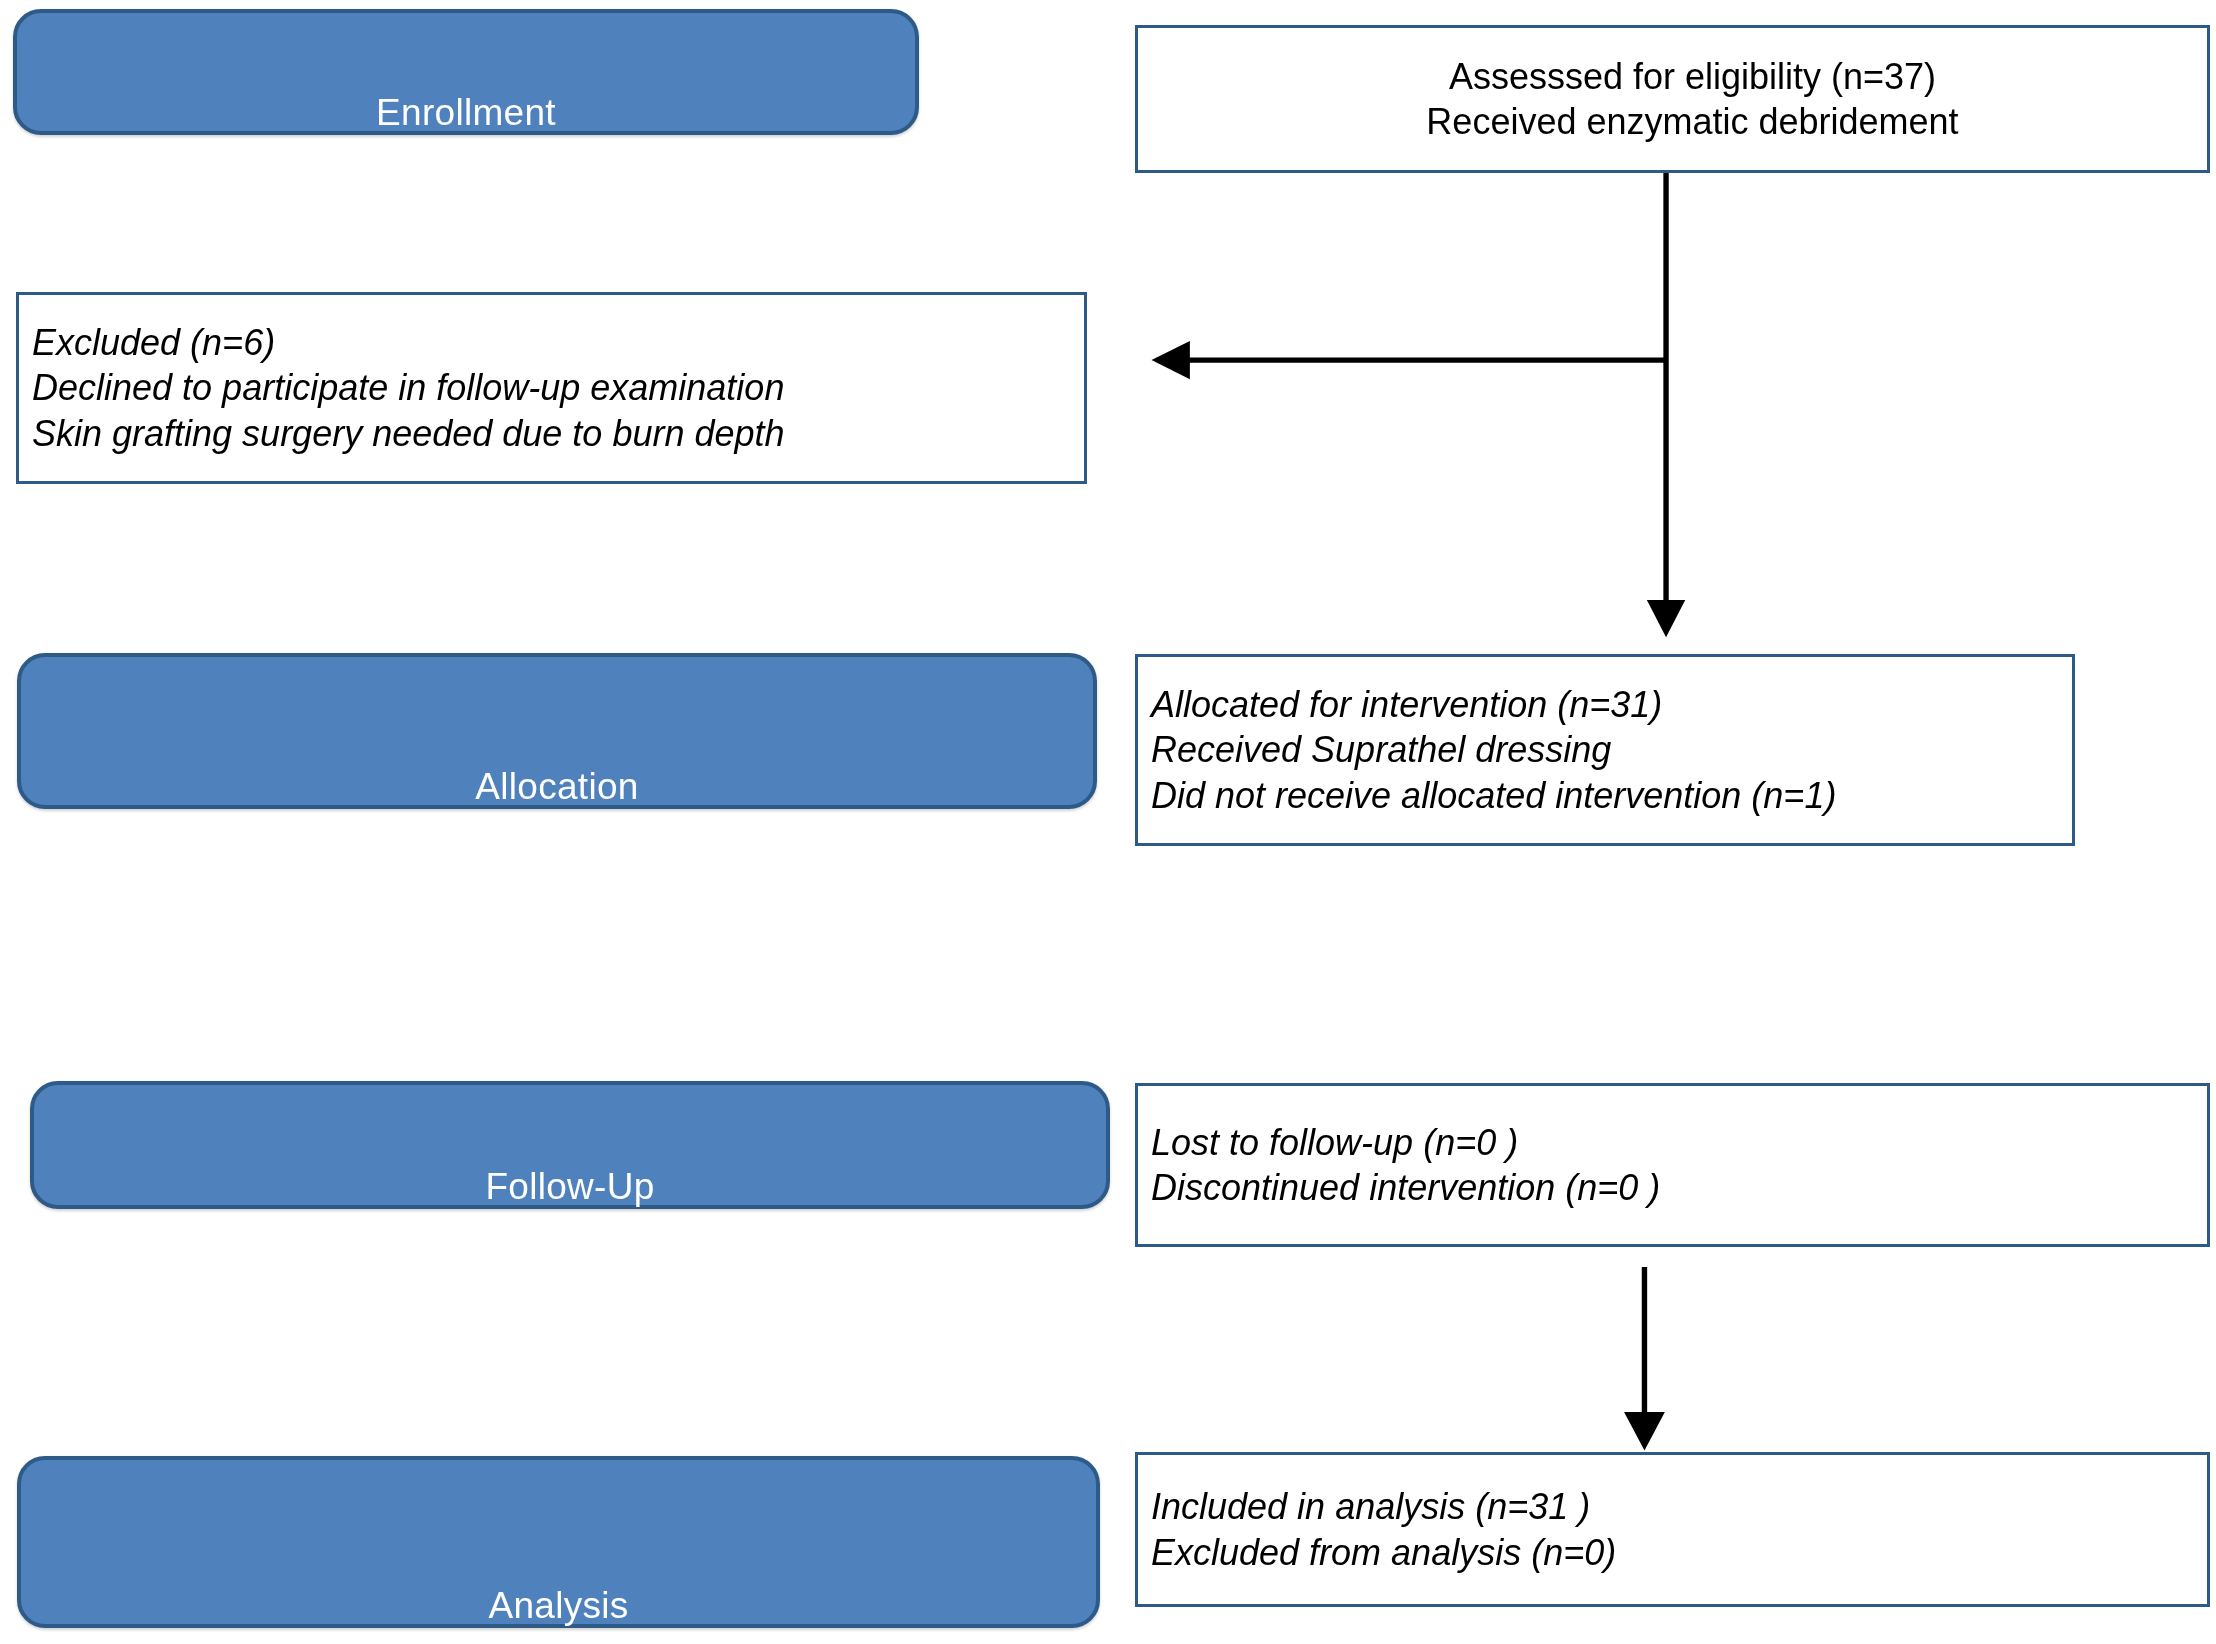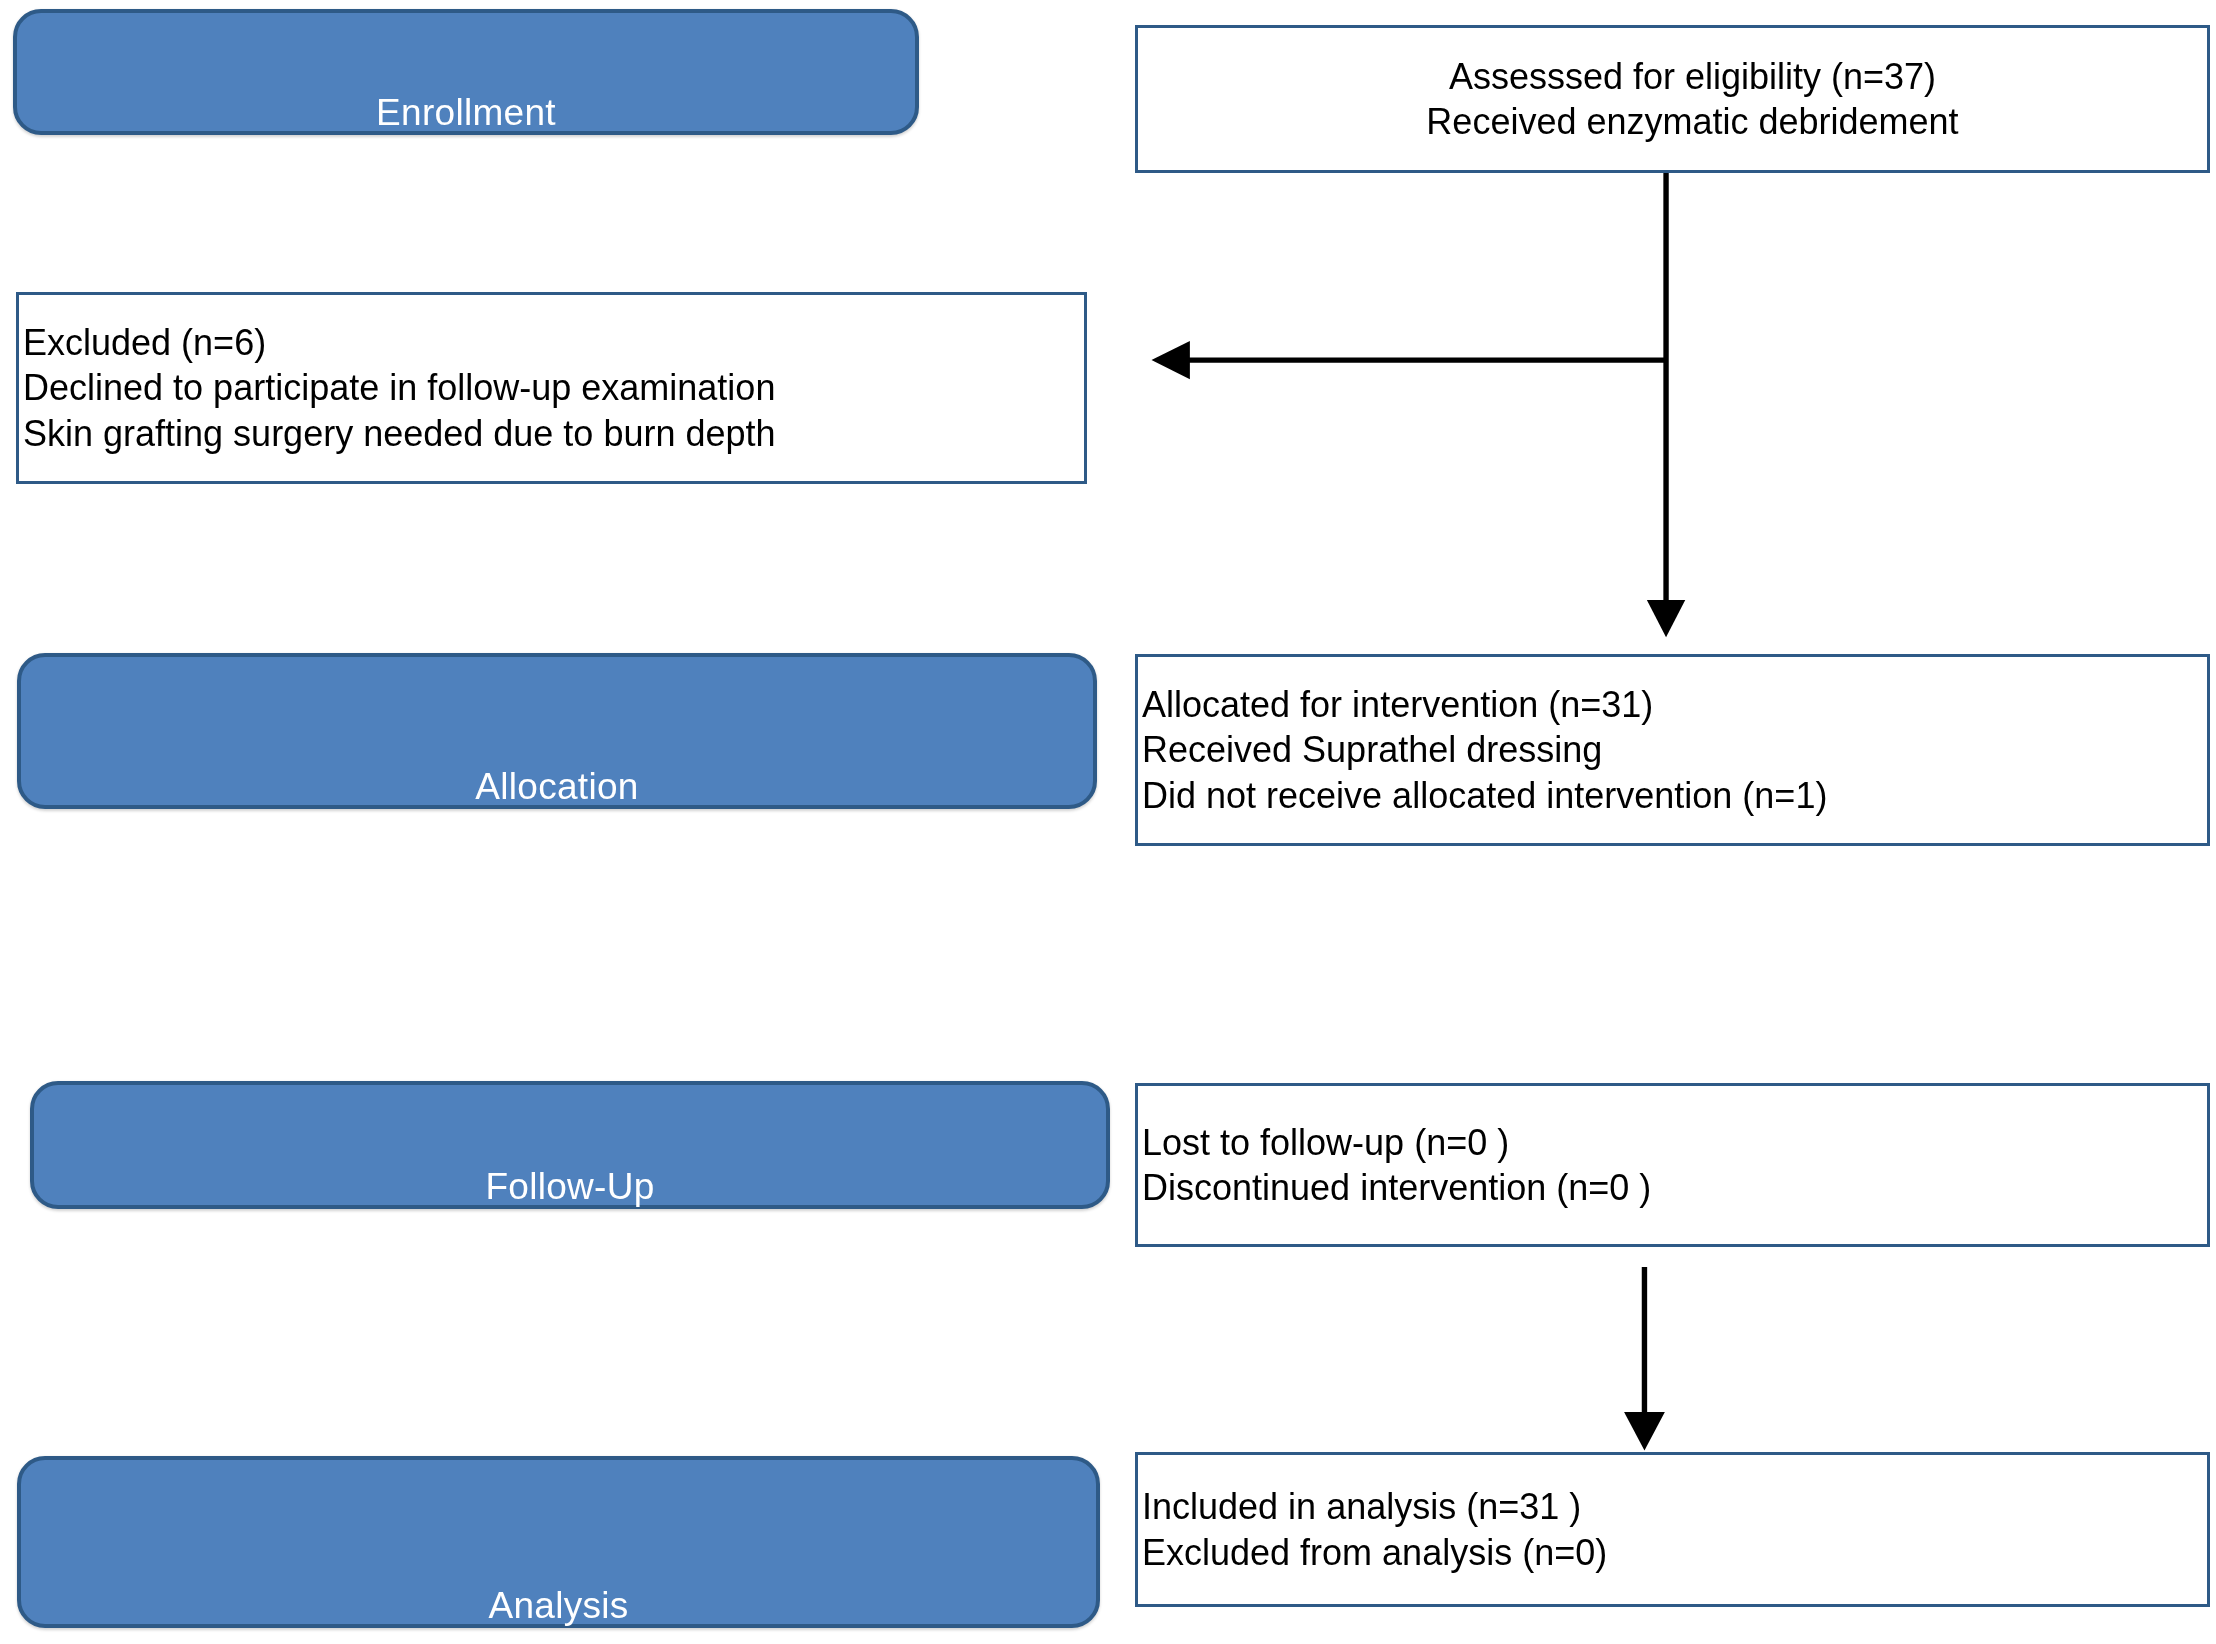--- a/index.html
+++ b/index.html
@@ -48,21 +48,22 @@
     justify-content: center;
     padding-left: 40px;
   }
   .info-box.centered {
     align-items: center;
     text-align: center;
   }
   .info-box.lefted {
     align-items: flex-start;
     text-align: left;
-    padding-left: 4px;
+    padding-left: 13px;
+    font-style: italic;
   }
   .info-line {
     color: #000000;
     font-size: 36px;
     line-height: 1.26;
     white-space: nowrap;
   }
   
   #connectors {
     position: absolute;
@@ -124,21 +125,21 @@
     <div class="info-line">Assesssed for eligibility (n=37)</div>
     <div class="info-line">Received enzymatic debridement</div>
   </div>
 
   <div class="info-box lefted" style="left:16px; top:292px; width:1071px; height:192px;">
     <div class="info-line">Excluded (n=6)</div>
     <div class="info-line">Declined to participate in follow-up examination</div>
     <div class="info-line">Skin grafting surgery needed due to burn depth</div>
   </div>
 
-  <div class="info-box lefted" style="left:1135px; top:654px; width:1075px; height:192px;">
+  <div class="info-box lefted" style="left:1135px; top:654px; width:940px; height:192px;">
     <div class="info-line">Allocated for intervention (n=31)</div>
     <div class="info-line">Received Suprathel dressing</div>
     <div class="info-line">Did not receive allocated intervention (n=1)</div>
   </div>
 
   <div class="info-box lefted" style="left:1135px; top:1083px; width:1075px; height:164px;">
     <div class="info-line">Lost to follow-up (n=0 )</div>
     <div class="info-line">Discontinued intervention (n=0 )</div>
   </div>
 

